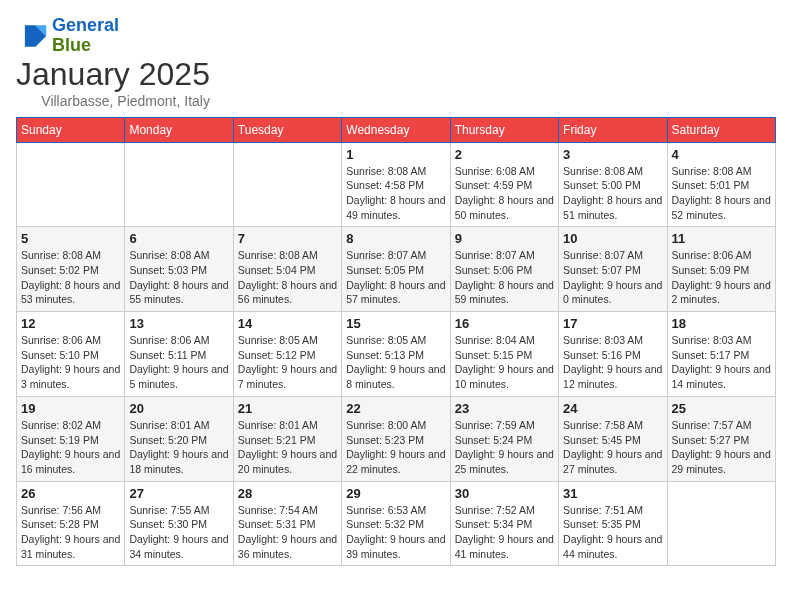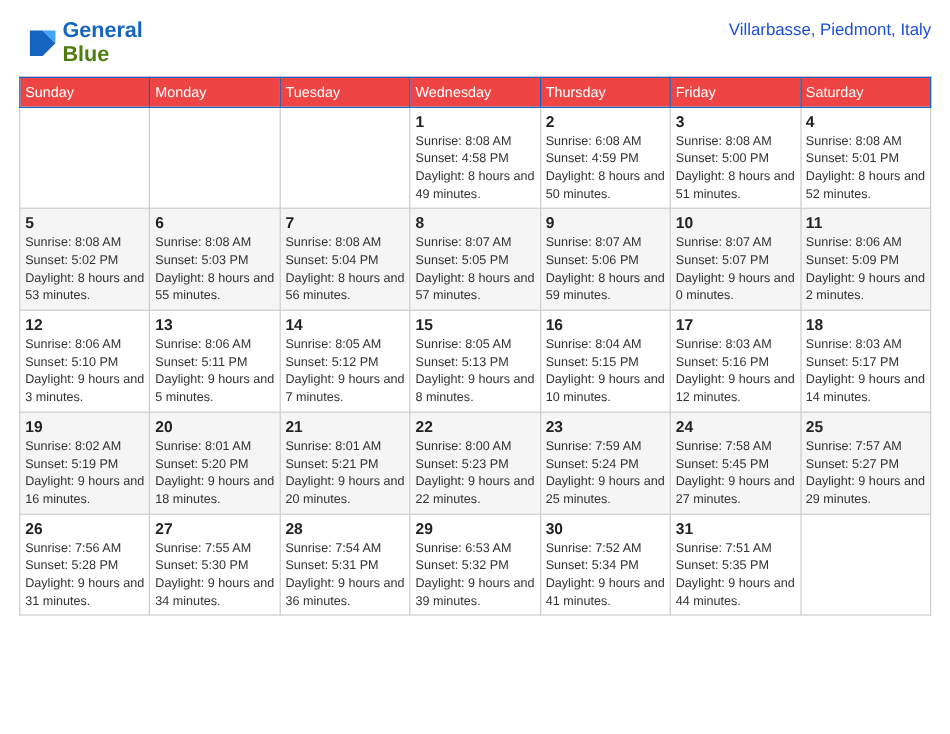--- a/index.html
+++ b/index.html
@@ -8,20 +8,21 @@
       background: #fff;
       width: 792px;
       min-height: 612px;
       padding: 16px;
     }
     .header {
       display: flex;
       justify-content: space-between;
       align-items: flex-start;
       margin-bottom: 8px;
+      flex-direction: column;
     }
     .logo {
       display: flex;
       align-items: center;
       gap: 4px;
     }
     .logo-text {
       font-size: 18px;
       font-weight: bold;
       color: #333;
@@ -33,21 +34,21 @@
       height: 32px;
     }
     .title-block { text-align: right; }
     .month-title {
       font-size: 32px;
       font-weight: normal;
       color: #333;
     }
     .subtitle {
       font-size: 14px;
-      color: #1d4ed8;
+      color: #737373;
     }
     table {
       width: 100%;
       border-collapse: collapse;
       font-size: 11px;
     }
     thead tr th {
       background: #ef4444;
       color: #fff;
       padding: 5px 4px;
@@ -86,20 +87,21 @@
     <svg class="logo-icon" viewBox="0 0 36 36">
       <polygon points="22,6 34,18 22,30 10,30 10,6" fill="#1565C0"></polygon>
       <polygon points="22,6 34,6 34,18" fill="#42A5F5"></polygon>
     </svg>
     <div class="logo-text">
       <div><span>General</span></div>
       <div><span style="color:#4d7c0f">Blue</span></div>
     </div>
   </div>
   <div class="title-block">
+    <div class="month-title">January 2025</div>
     <div class="subtitle">Villarbasse, Piedmont, Italy</div>
   </div>
 </div>
 
 <table>
   <thead>
     <tr>
     <th>Sunday</th>
         <th>Monday</th>
         <th>Tuesday</th>

